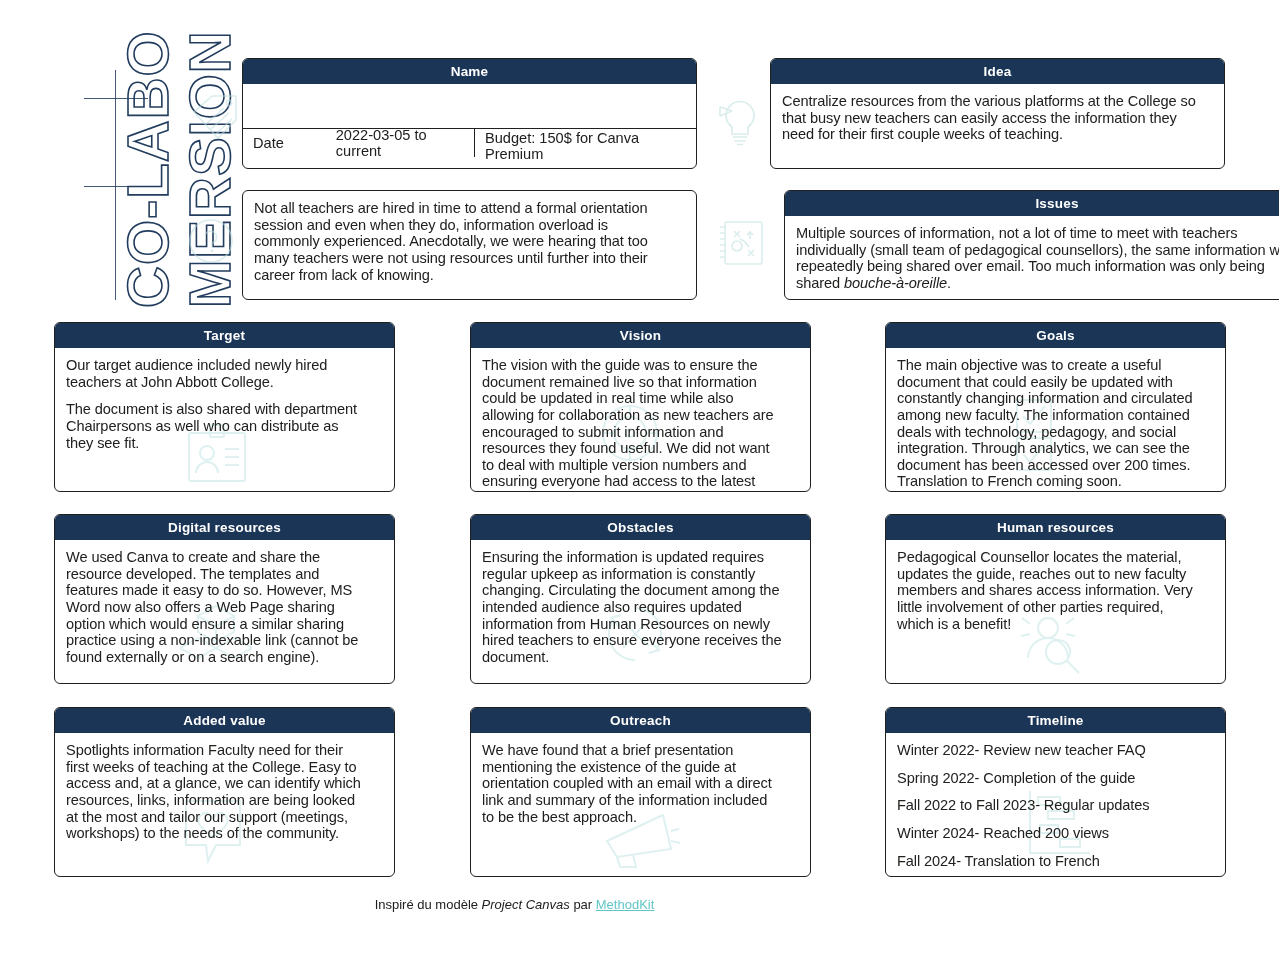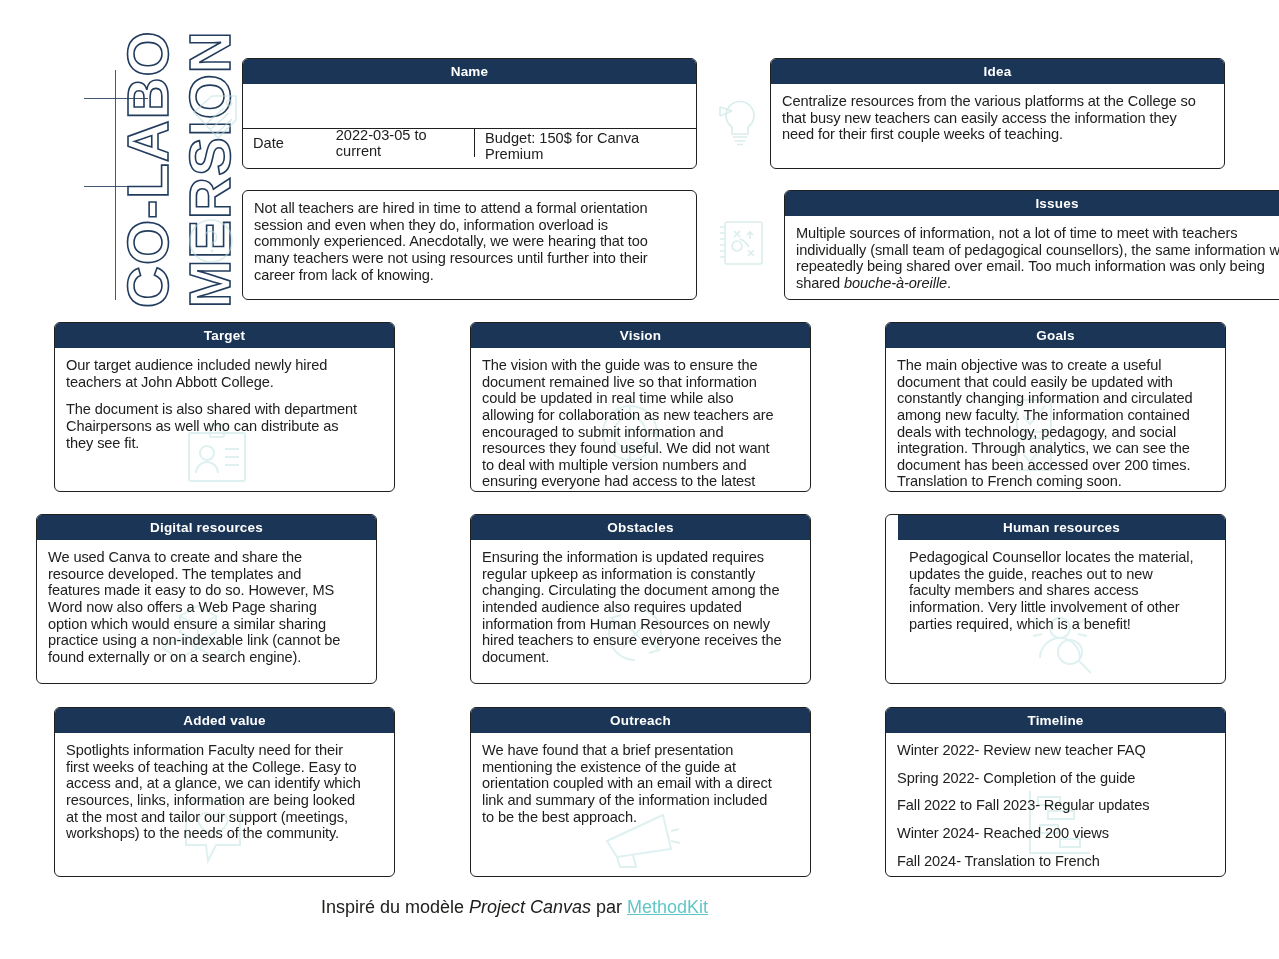--- a/index.html
+++ b/index.html
@@ -96,21 +96,21 @@
     box-sizing:border-box;
   }
 
   
   .tl-item{margin:0 0 14px 0;font-size:14.6px;}
   .tl-item:last-child{margin-bottom:0;}
 
   
   .footer{
     position:absolute;left:0;top:897px;width:1029px;
-    text-align:center;font-size:18px;color:#20201f;
+    text-align:center;font-size:13px;color:#20201f;
   }
   .footer .it{font-style:italic;}
   .footer a{color:#63c6c6;text-decoration:underline;}
 </style>
 </head>
 <body>
 
 <div class="canvas">
 
   <div class="logo">
@@ -229,21 +229,21 @@
           <rect x="6" y="4" width="34" height="32"></rect>
           <path d="M12 20 l7 8 l15 -18"></path>
           <rect x="6" y="42" width="34" height="32"></rect>
           <path d="M12 58 l7 8 l15 -18"></path>
         </svg>
       </div>
       <p class="txt">The main objective was to create a useful document that could easily be updated with constantly changing information and circulated among new faculty. The information contained deals with technology, pedagogy, and social integration. Through analytics, we can see the document has been accessed over 200 times. Translation to French coming soon.</p>
     </div>
   </div>
 
-  <div class="card" style="left:36px;top:514px;width:341px;height:170px;">
+  <div class="card" style="left:54px;top:514px;width:341px;height:170px;">
     <div class="card-head">Digital resources</div>
     <div class="card-body">
       <div class="watermark" style="left:125px;top:62px;">
         <svg width="72" height="70" viewBox="0 0 72 70" fill="none" stroke="#9fd4d4" stroke-width="2">
           <path d="M36 4 L54 14 L36 24 L18 14 Z"></path>
           <path d="M18 14 v16 L36 40 v-16"></path>
           <path d="M54 14 v16 L36 40"></path>
           <path d="M18 36 L36 46 L18 56 L0 46 Z"></path>
           <path d="M54 36 L72 46 L54 56 L36 46 Z"></path>
         </svg>
@@ -262,21 +262,21 @@
           <path d="M52 44 l8 8 l-10 3"></path>
           <path d="M20 28 l-8 -8 l10 -3"></path>
           <path d="M26 24 C34 34 40 40 50 48"></path>
           <path d="M46 26 C38 34 32 40 24 50"></path>
         </svg>
       </div>
       <p class="txt">Ensuring the information is updated requires regular upkeep as information is constantly changing. Circulating the document among the intended audience also requires updated information from Human Resources on newly hired teachers to ensure everyone receives the document.</p>
     </div>
   </div>
 
-  <div class="card" style="left:885px;top:514px;width:341px;height:170px;padding-left:12px;">
+  <div class="card" style="left:885px;top:514px;width:341px;height:170px;">
     <div class="card-head">Human resources</div>
     <div class="card-body">
       <div class="watermark" style="left:130px;top:68px;">
         <svg width="72" height="70" viewBox="0 0 72 70" fill="none" stroke="#9fd4d4" stroke-width="2">
           <circle cx="32" cy="20" r="10"></circle>
           <path d="M12 50 a20 20 0 0 1 40 0"></path>
           <path d="M14 16 l-8 -6 M14 26 l-9 2 M50 16 l8 -6 M50 26 l9 2"></path>
           <circle cx="42" cy="44" r="12"></circle>
           <path d="M51 53 l12 12"></path>
         </svg>

